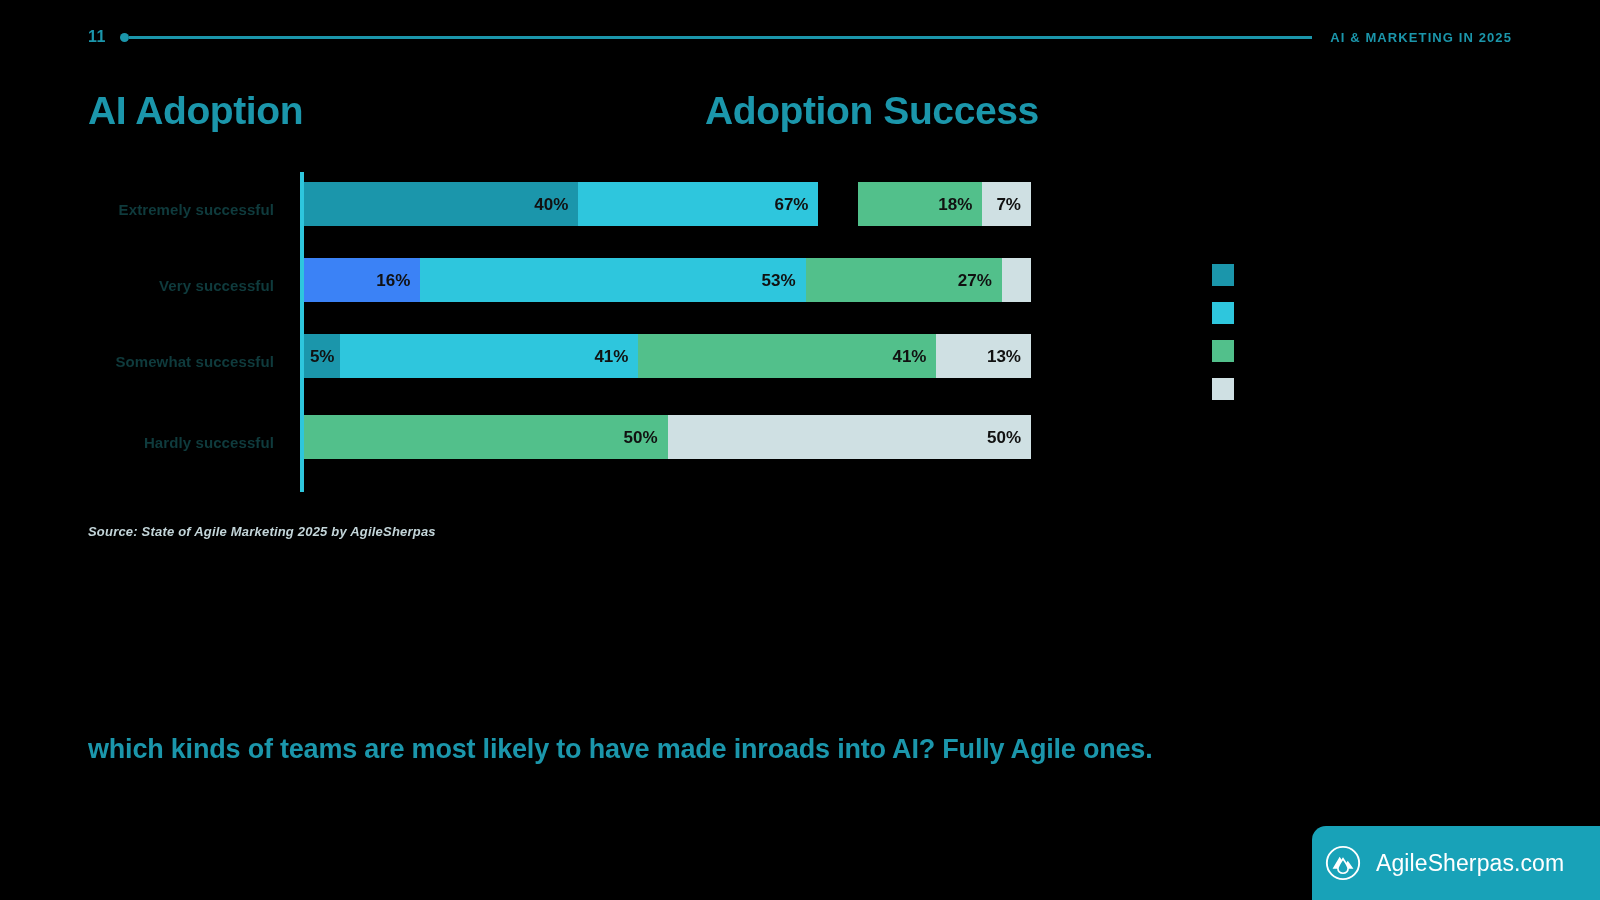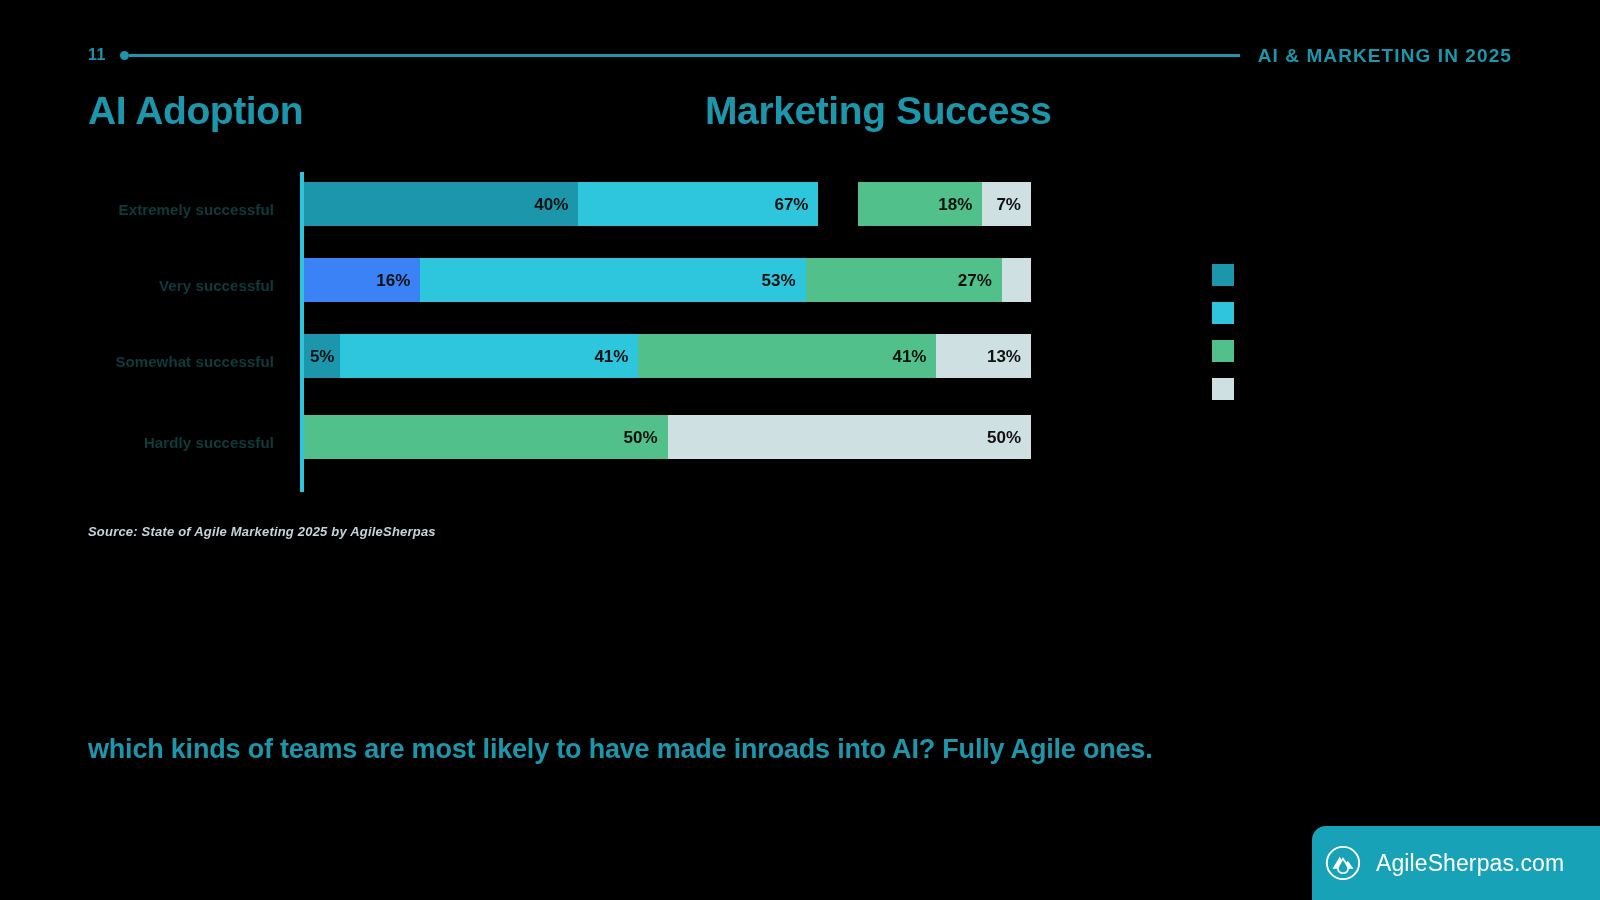--- a/index.html
+++ b/index.html
@@ -14,21 +14,21 @@
     position: relative;
     width: 1600px;
     height: 900px;
     background: #000000;
   }
 
   
   .topbar {
     position: absolute;
     left: 88px;
-    top: 40px;
+    top: 22px;
     width: 1424px;
     height: 30px;
     display: flex;
     align-items: center;
     gap: 0;
   }
   .page-num {
     color: #1b96ab;
     font-size: 16px;
     font-weight: 700;
@@ -45,21 +45,21 @@
     flex: 0 0 auto;
   }
   .header-rule {
     flex: 1 1 auto;
     height: 3px;
     background: #1b96ab;
     margin: 0 18px 0 0;
   }
   .header-title {
     color: #1b96ab;
-    font-size: 19px;
+    font-size: 13px;
     font-weight: 700;
     letter-spacing: 1.1px;
     white-space: nowrap;
     line-height: 1;
   }
 
   
   .title-ai {
     position: absolute;
     left: 88px;
@@ -226,21 +226,21 @@
 <div class="slide">
 
   <div class="topbar">
     <span class="page-num">11</span>
     <span class="dot-marker"></span>
     <span class="header-rule"></span>
     <span class="header-title">AI &amp; MARKETING IN 2025</span>
   </div>
 
   <div class="title-ai">AI Adoption</div>
-  <div class="title-success">Marketing Success</div>
+  <div class="title-success">Adoption Success</div>
 
   <div class="chart">
     <div class="axis-line"></div>
     <div class="rows" id="chart-rows">
         <div class="row" style="top: 10px;">
           <div class="row-label">Extremely successful</div>
           <div class="bar">
             <div class="seg" style="width: 290.8px; background: rgb(27, 150, 171);">
               <span class="seg-val">40%</span>
             </div>

